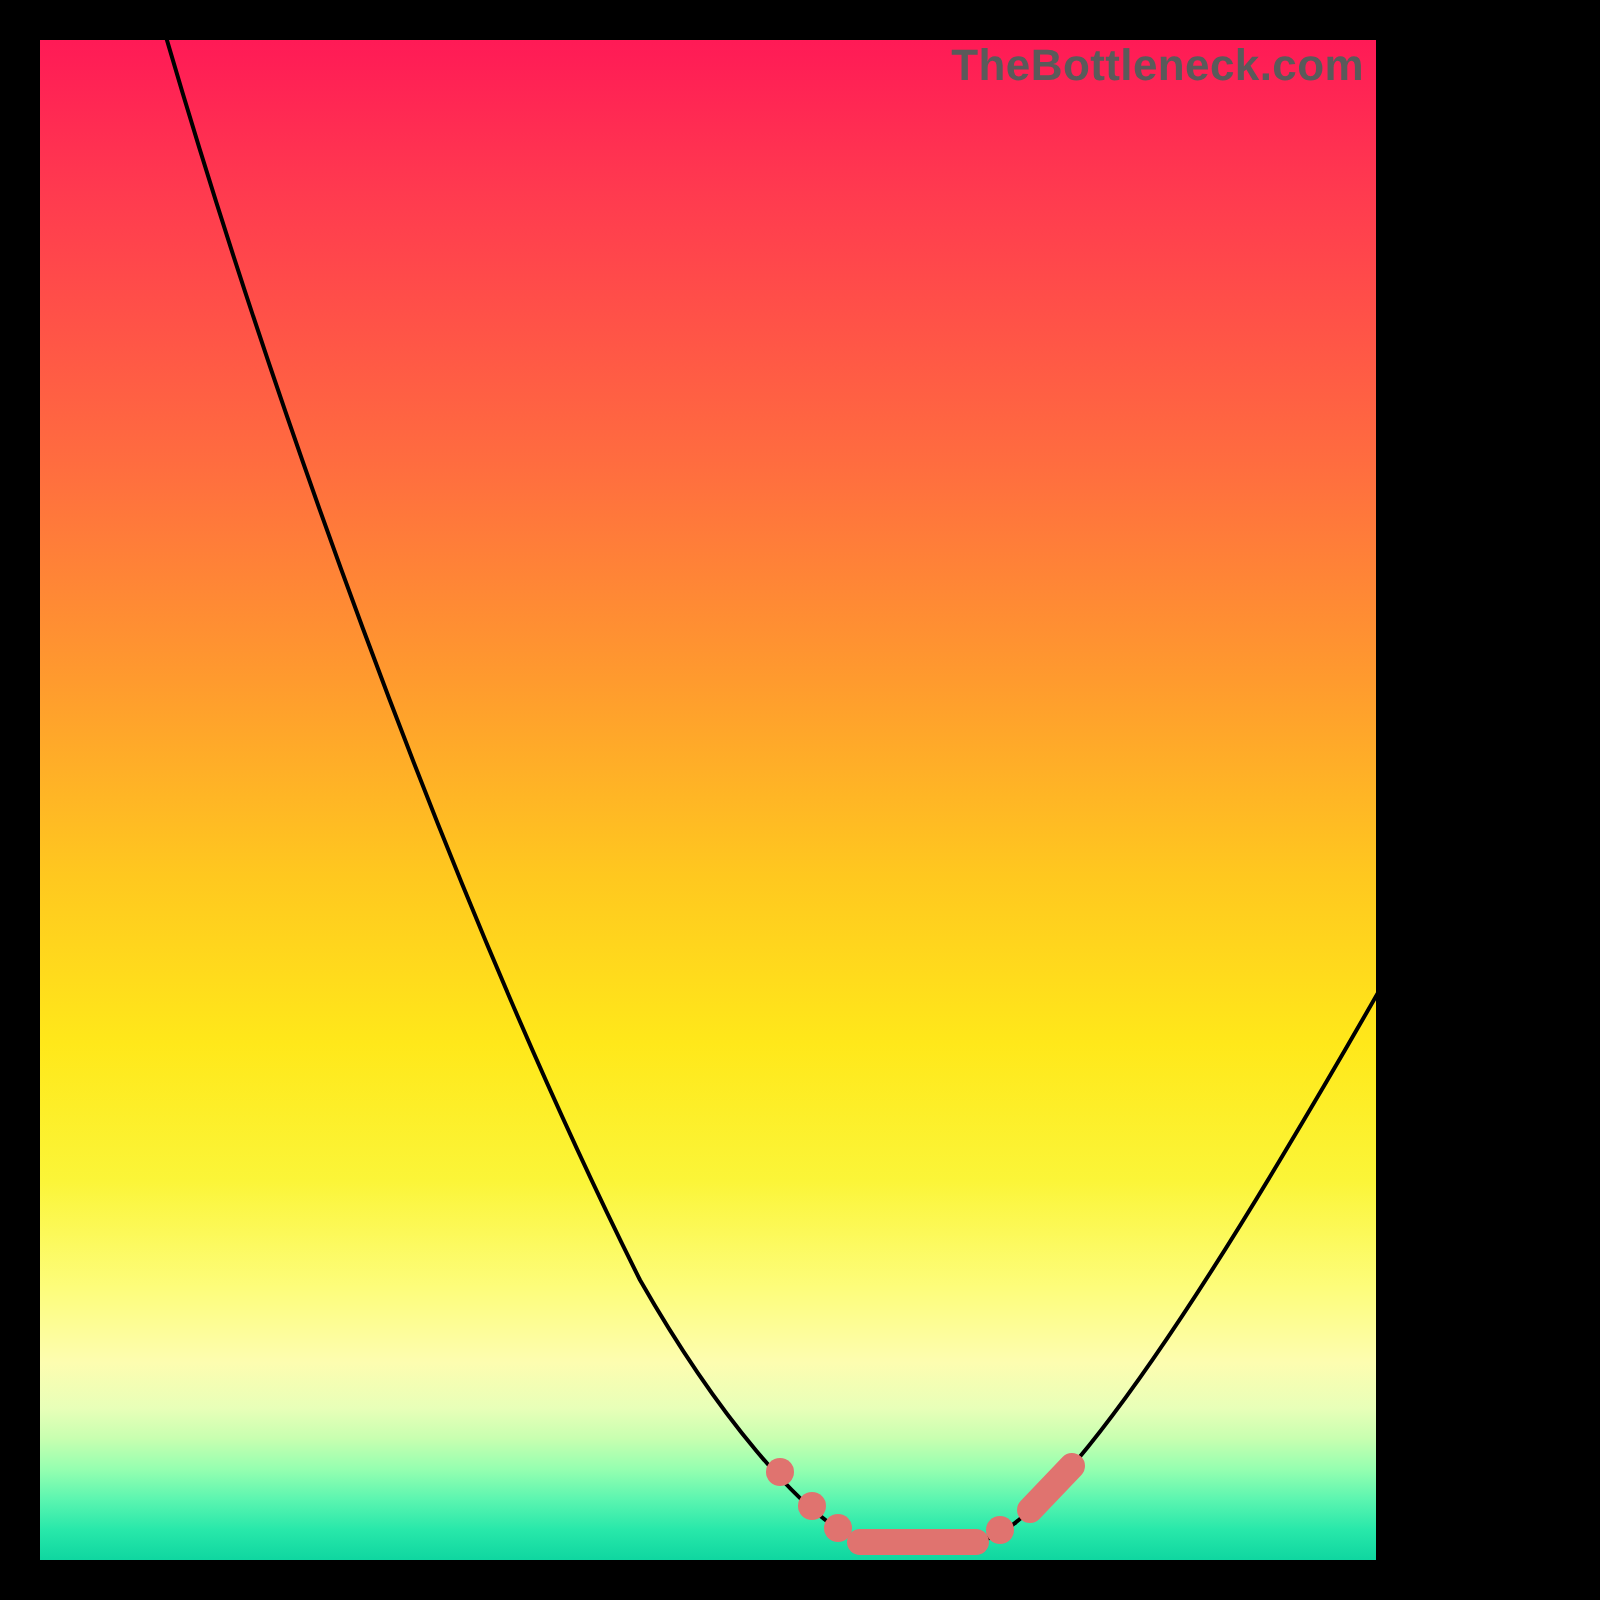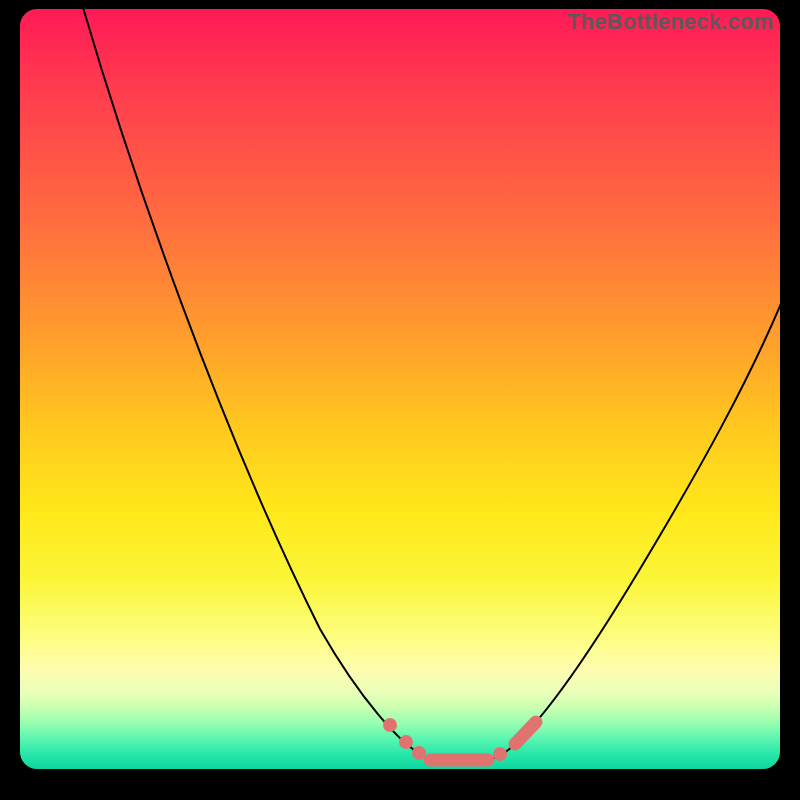--- a/index.html
+++ b/index.html
@@ -7,42 +7,41 @@
     padding: 0;
     width: 800px;
     height: 800px;
     background: #000;
     overflow: hidden;
     font-family: Arial, Helvetica, sans-serif;
   }
   .frame {
     position: absolute;
     left: 20px;
-    top: 9px;
-    width: 760px;
+    top: 20px;
+    width: 668px;
     height: 760px;
     overflow: hidden;
     background: linear-gradient(to bottom,
       #ff1a56 0%,
       #ff3a4f 10%,
       #ff6d3f 28%,
       #ff9a2e 42%,
       #ffc81f 55%,
       #ffe81a 66%,
       #fbf538 75%,
       #fdfd7a 82%,
       #fdfdb0 87%,
       #e8ffb8 90%,
       #c8ffb0 92%,
       #96ffb0 94%,
       #5cf5b0 96%,
       #28e8aa 98%,
       #0fd6a0 100%
     );
-    border-radius: 17px;
   }
   .watermark {
     position: absolute;
     top: 0;
     right: 6px;
     font-size: 22px;
     font-weight: 600;
     color: #5a5a5a;
     letter-spacing: 0.2px;
     -webkit-font-smoothing: antialiased;

